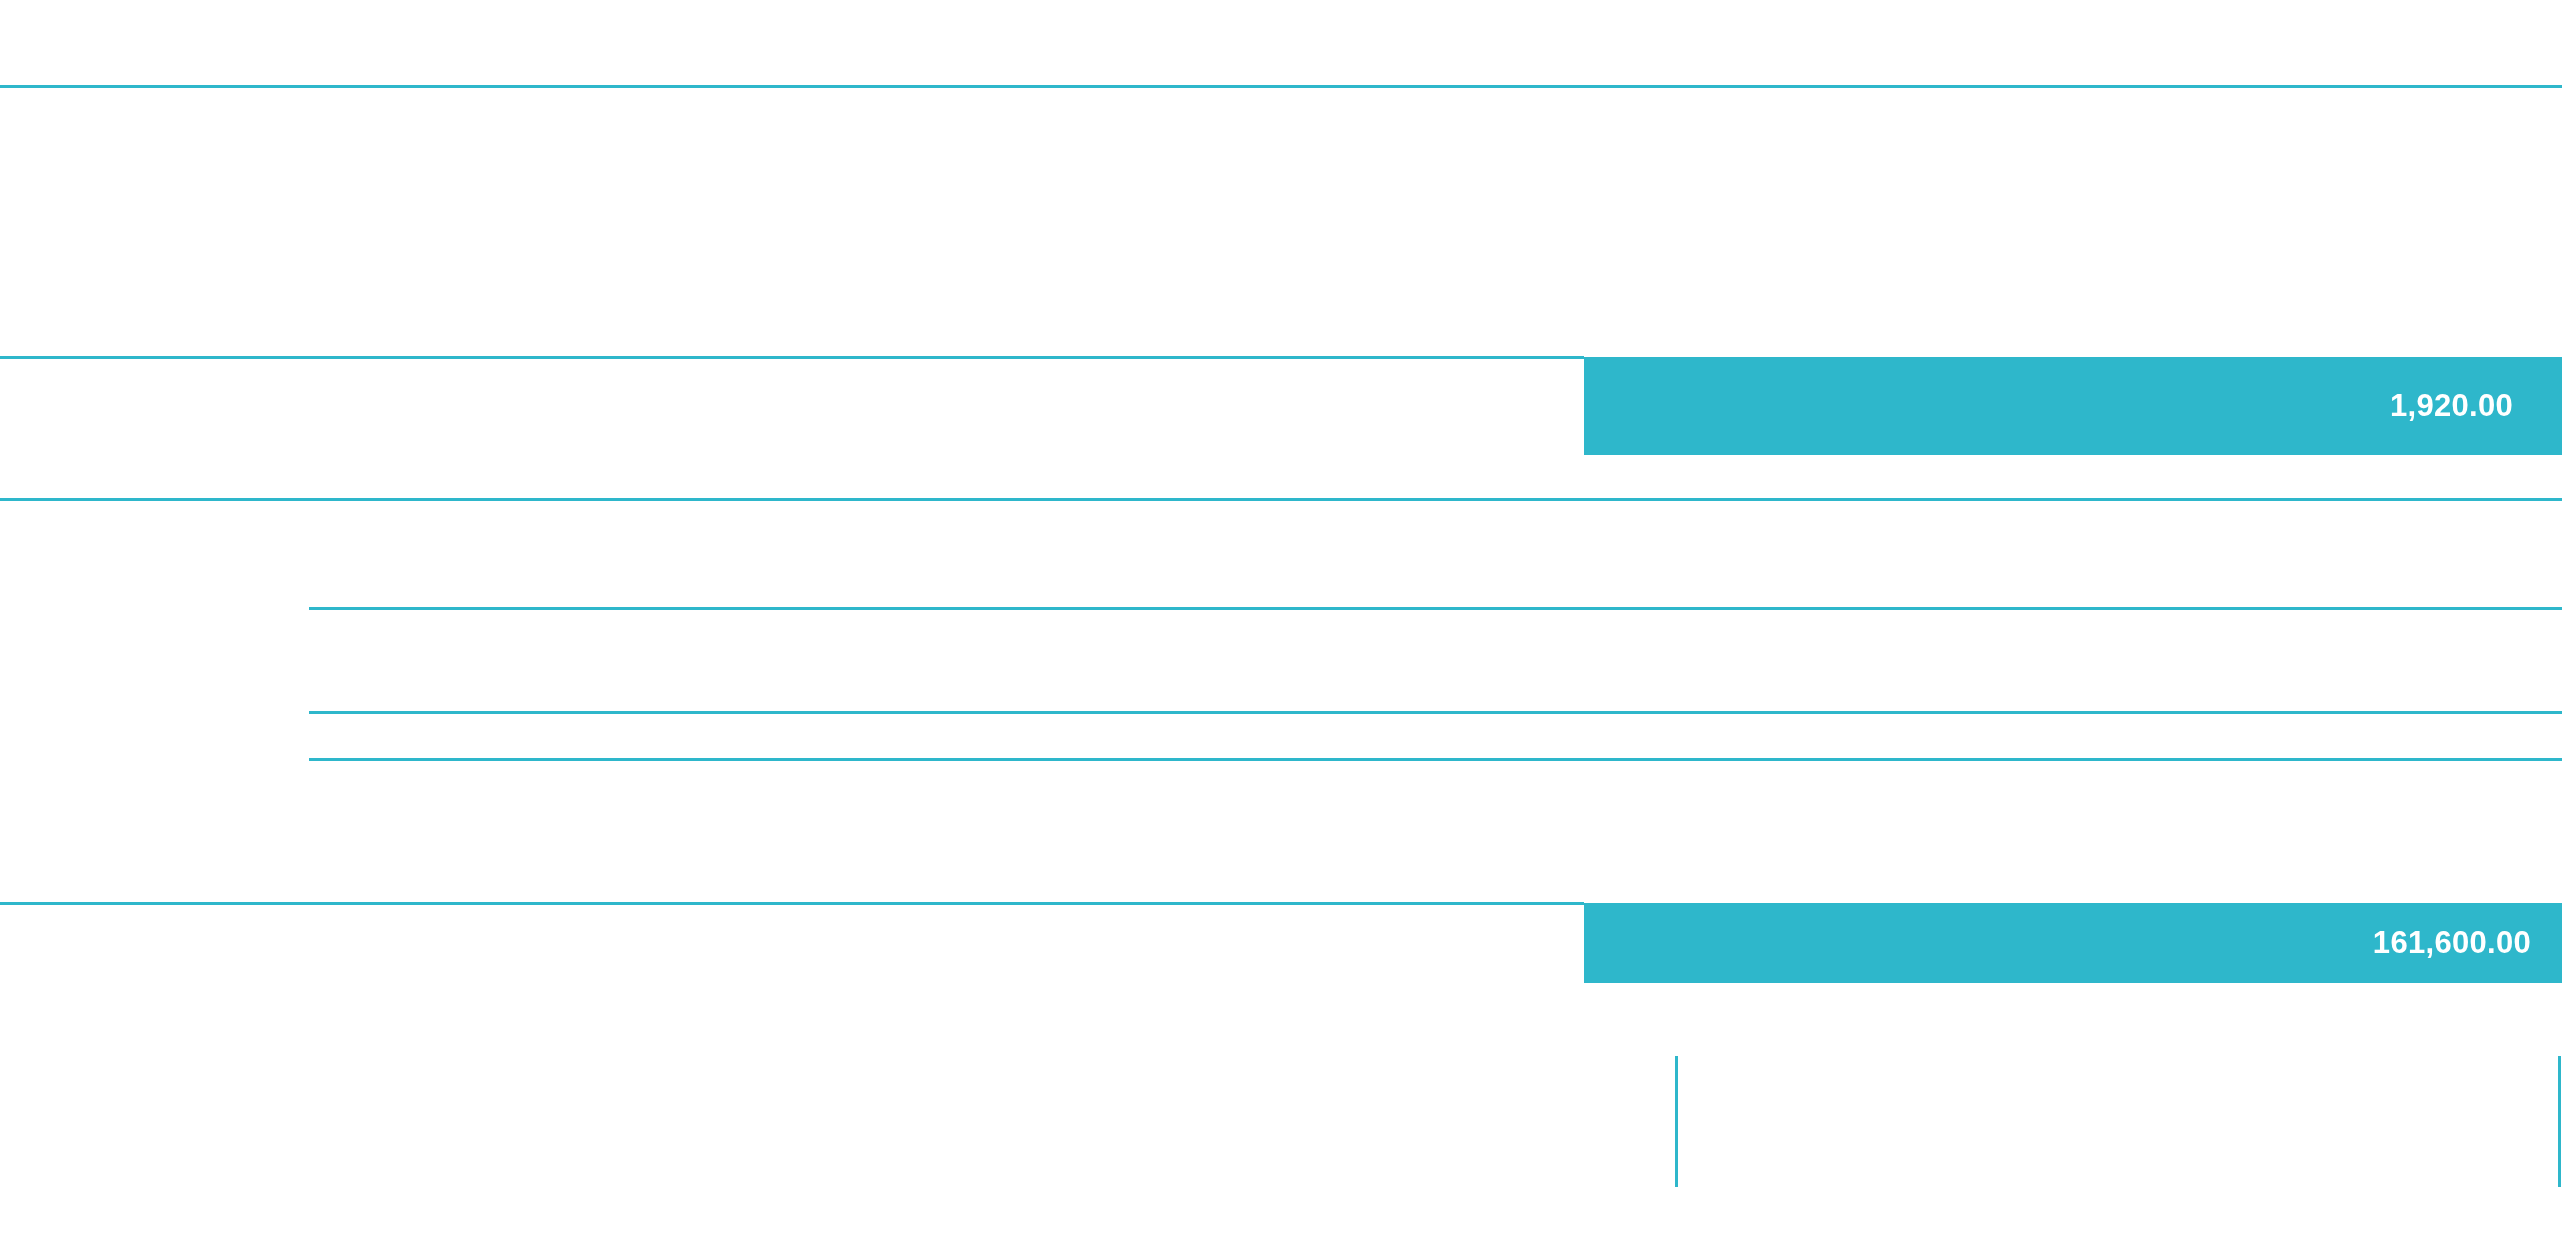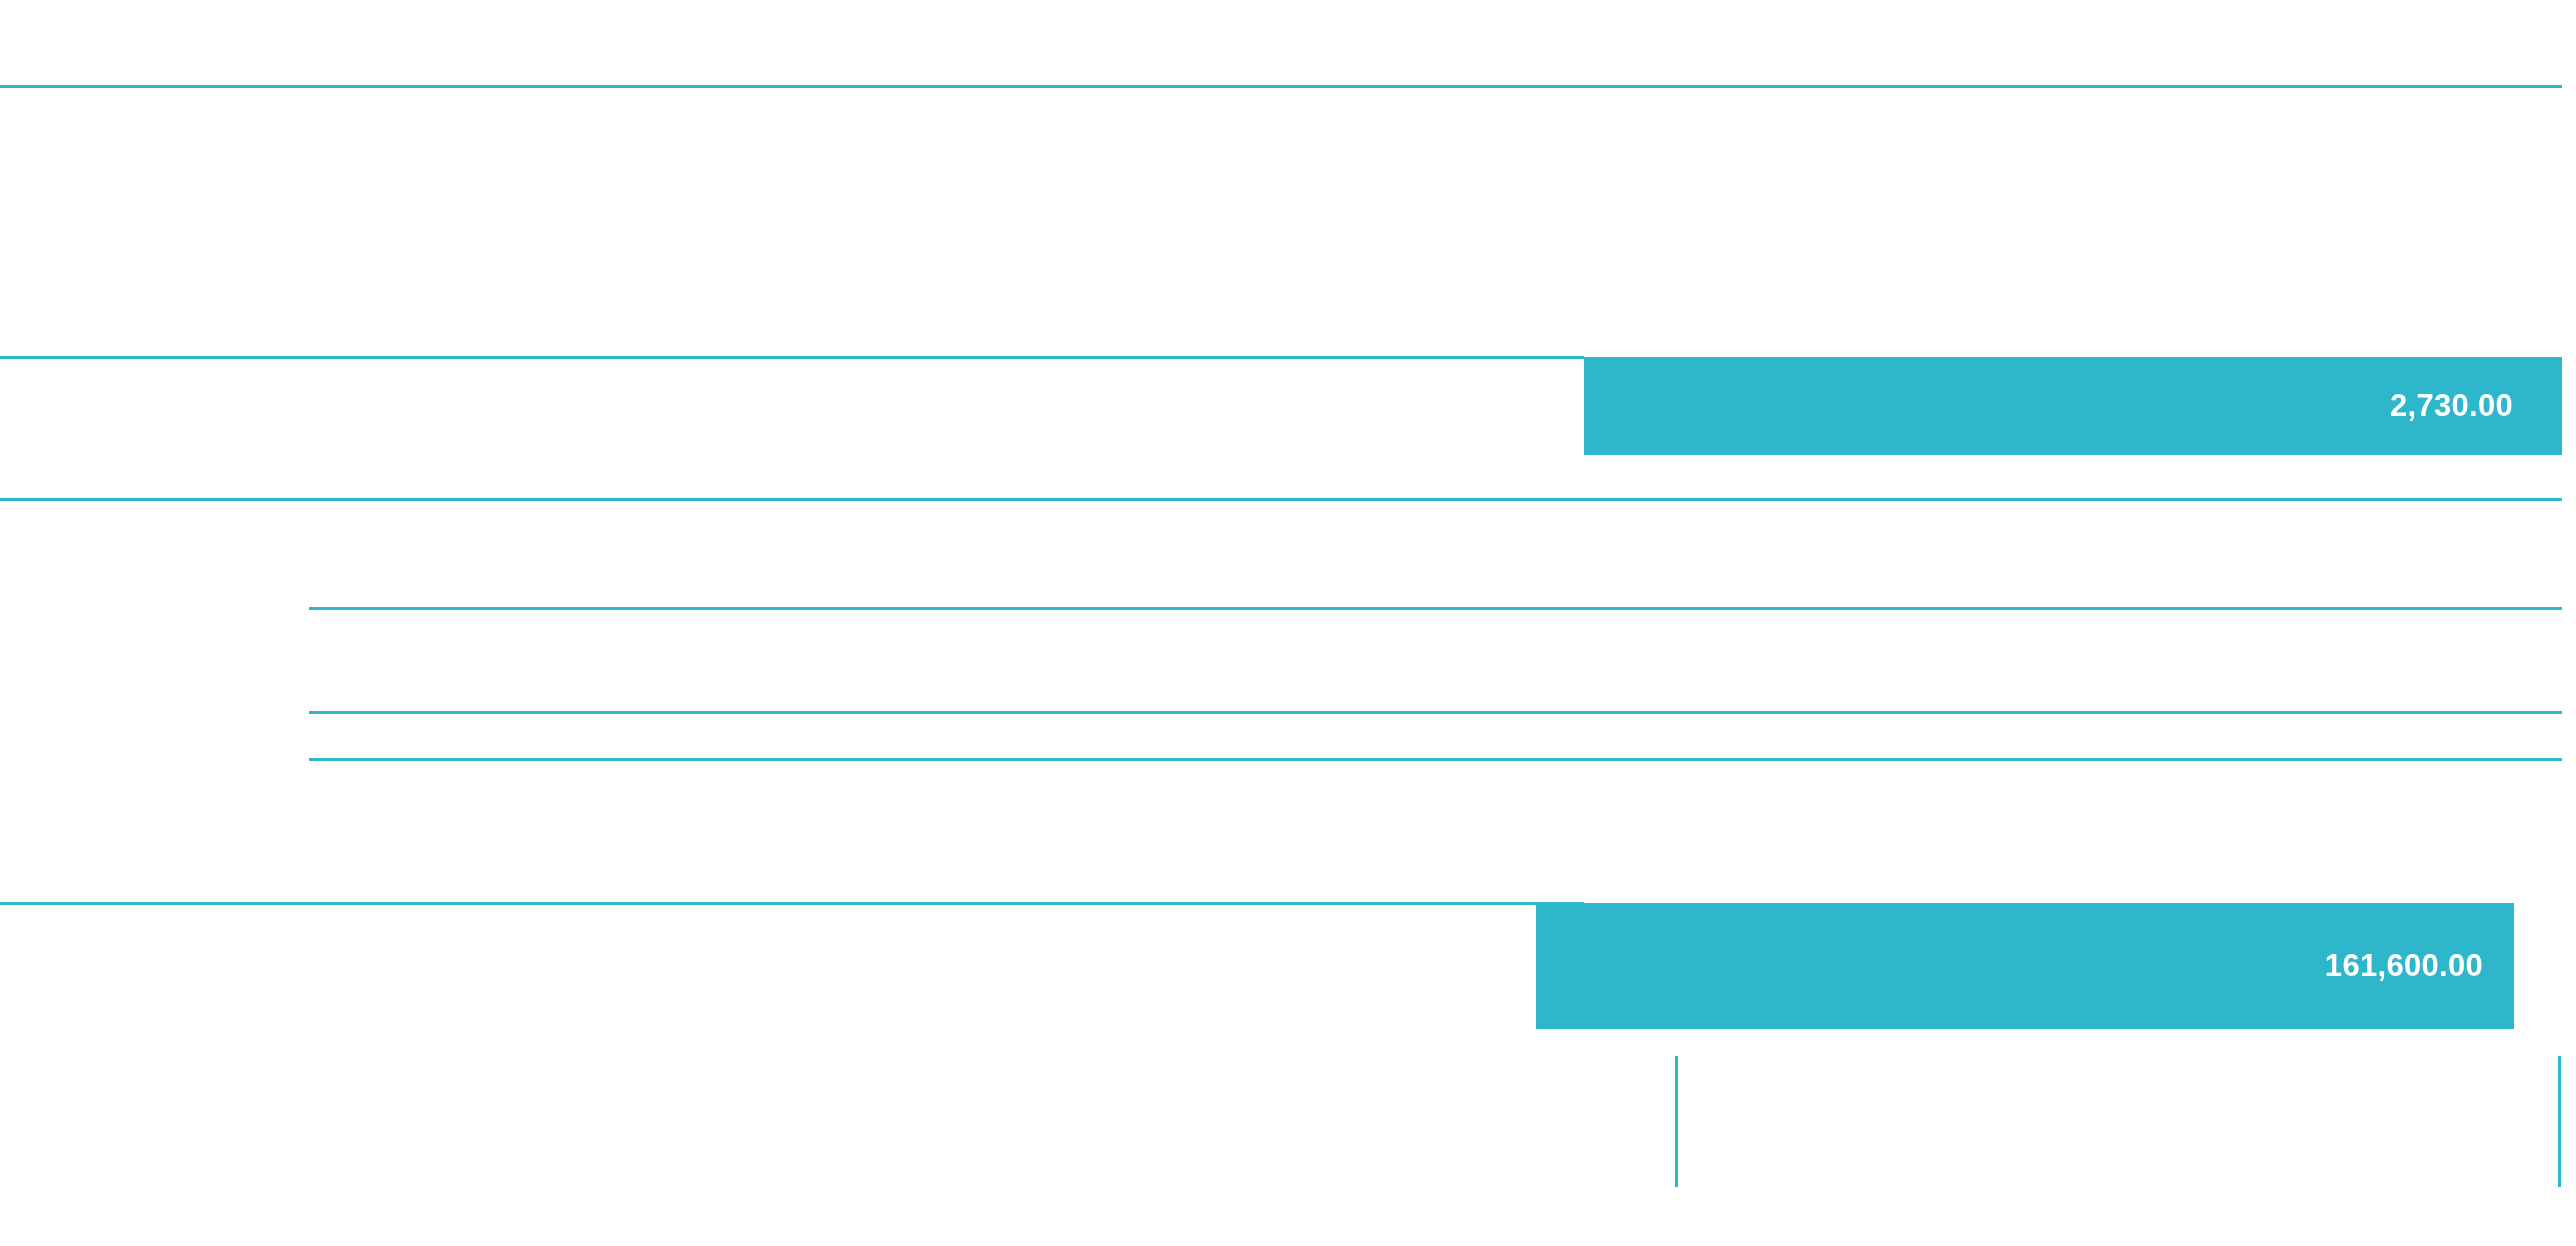--- a/index.html
+++ b/index.html
@@ -12,29 +12,29 @@
           box-sizing: border-box; font-weight: bold; font-size: 31px; letter-spacing: 0.3px; }
 </style>
 </head>
 <body>
 
 <div>
   <div class="hline" style="left:0; top:85px; width:2562px;"></div>
   <div class="hline" style="left:0; top:356px; width:1584px;"></div>
 
   <div class="band" style="left:1584px; top:357px; width:978px; height:98px; padding-right:49px;">
-    <span>2,730.00</span>
+    <span>1,920.00</span>
   </div>
 
   <div class="hline" style="left:0; top:498px; width:2562px;"></div>
   <div class="hline" style="left:309px; top:607px; width:2253px;"></div>
   <div class="hline" style="left:309px; top:711px; width:2253px;"></div>
   <div class="hline" style="left:309px; top:758px; width:2253px;"></div>
   <div class="hline" style="left:0; top:902px; width:1584px;"></div>
 
-  <div class="band" style="left:1536px; top:903px; width:978px; height:126px; padding-right:31px;">
+  <div class="band" style="left:1584px; top:903px; width:978px; height:80px; padding-right:31px;">
     <span>161,600.00</span>
   </div>
 
   <div class="vline" style="left:1675px; top:1056px; height:131px;"></div>
   <div class="vline" style="left:2558px; top:1056px; height:131px;"></div>
 </div>
 
 
 </body></html>

